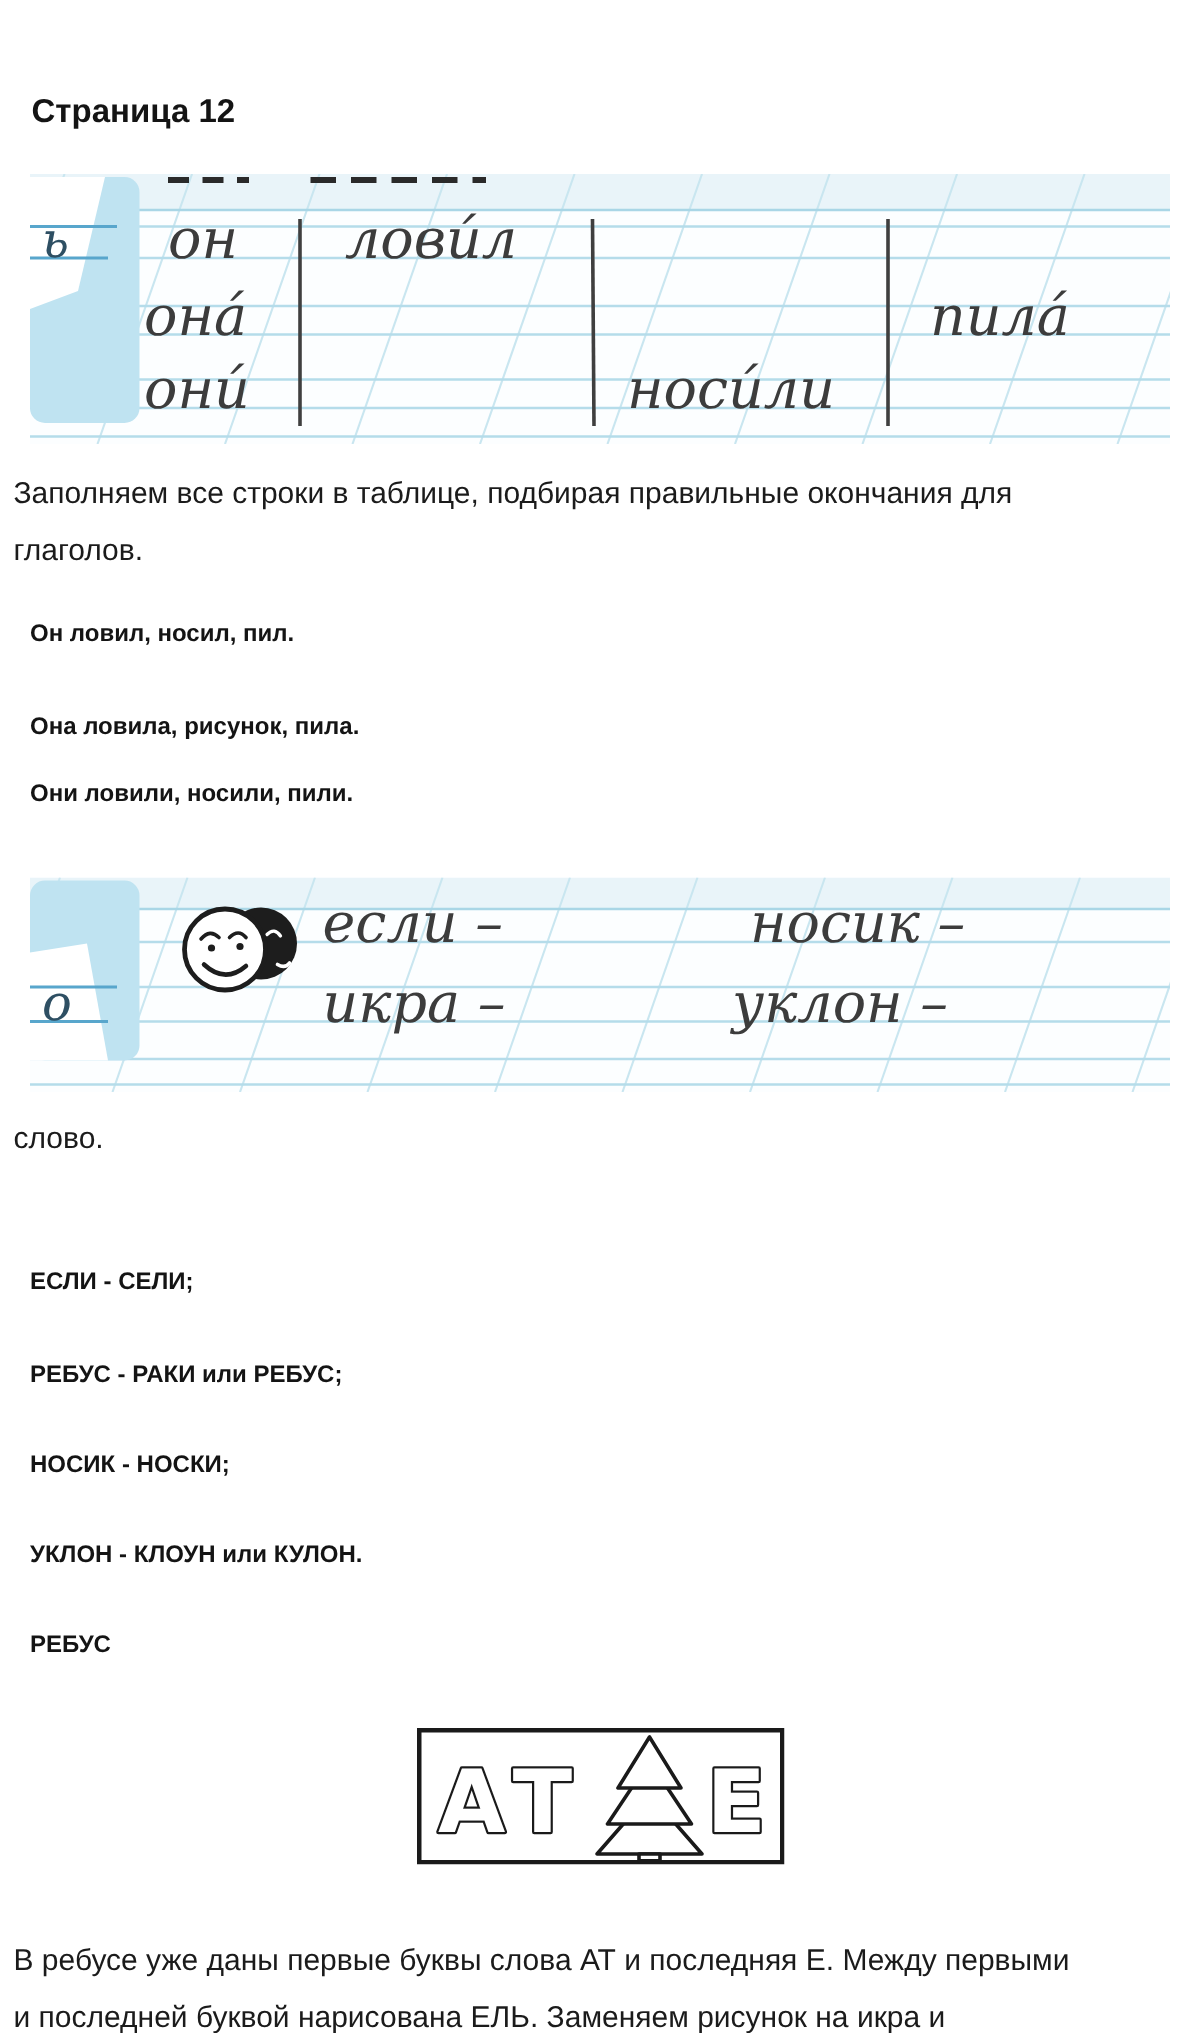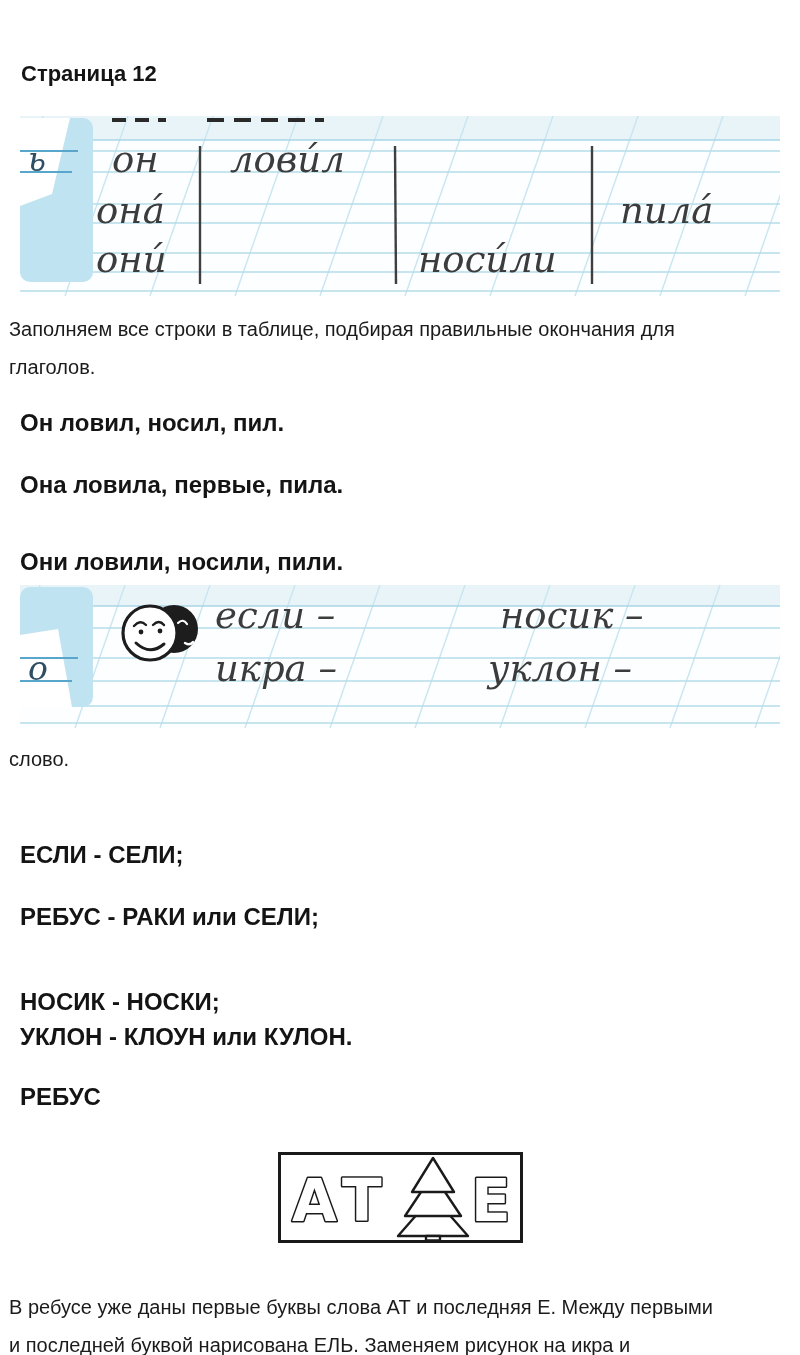--- a/index.html
+++ b/index.html
@@ -3,21 +3,21 @@
 <meta charset="utf-8">
 <style>
   html,body{margin:0;padding:0;background:#fff;}
   .page{position:relative;width:800px;height:1355px;background:#ffffff;overflow:hidden;
         font-family:"Liberation Sans",sans-serif;color:#1b1b1b;margin-top:48px;}
   .title{position:absolute;left:21px;top:13px;margin:0;font-size:22px;font-weight:700;color:#141414;}
   .wb{position:absolute;left:20px;}
   .wb1{top:68px;width:760px;height:180px;}
   .wb2{top:537px;width:760px;height:143px;}
   .para{position:absolute;left:9px;width:762px;font-size:20px;line-height:38px;color:#1b1b1b;}
-  .bline{position:absolute;left:20px;width:762px;font-size:24px;font-weight:700;line-height:24px;color:#141414;}
+  .bline{position:absolute;left:20px;width:762px;font-size:16px;font-weight:700;line-height:24px;color:#141414;}
   .bline .mid{font-weight:700;}
   .rebus{position:absolute;left:278px;top:1104px;width:245px;height:91px;}
   svg{display:block;}
   .hw{font-family:"DejaVu Serif",serif;font-style:italic;fill:#3c3c3c;}
   .hw38{font-size:37px;}
   .hw34{font-size:33px;fill:#2e4f63;}
   .bubble{font-family:"DejaVu Sans",sans-serif;font-weight:700;font-size:58px;
           fill:#ffffff;stroke:#1a1a1a;stroke-width:3;paint-order:stroke;
           stroke-linejoin:round;letter-spacing:5px;}
 </style>
@@ -80,22 +80,22 @@
       </g>
     </svg>
   </div>
 
   <div class="para" style="top:262px">
     <div>Заполняем все строки в таблице, подбирая правильные окончания для</div>
     <div>глаголов.</div>
   </div>
 
   <div class="bline" style="top:363px">Он ловил, носил, пил.</div>
-  <div class="bline" style="top:425px">Она ловила, первые, пила.</div>
-  <div class="bline" style="top:502px">Они ловили, носили, пили.</div>
+  <div class="bline" style="top:425px">Она ловила, рисунок, пила.</div>
+  <div class="bline" style="top:470px">Они ловили, носили, пили.</div>
 
   <div class="wb wb2">
     <svg width="760" height="143" viewBox="0 0 760 143">
       <rect x="0" y="0" width="760" height="143" fill="#fcfeff"></rect>
       <rect x="0" y="0" width="760" height="21" fill="#e9f4f9"></rect>
       <g stroke="#c9e6f0" stroke-width="1.4">
         <line x1="-30" y1="143" x2="20" y2="0"></line>
           <line x1="55" y1="143" x2="105" y2="0"></line>
         <line x1="140" y1="143" x2="190" y2="0"></line>
           <line x1="225" y1="143" x2="275" y2="0"></line>
@@ -142,23 +142,23 @@
   </div>
 
   <div class="para" style="top:692px">
     <div>слово.</div>
   </div>
 
   <div class="bline" style="top:795px">
     <span>ЕСЛИ - СЕЛИ;</span>
   </div>
   <div class="bline" style="top:857px">
-    <span>РЕБУС - РАКИ</span><span class="mid"> или </span><span>СЕЛИ;</span>
+    <span>РЕБУС - РАКИ</span><span class="mid"> или </span><span>РЕБУС;</span>
   </div>
-  <div class="bline" style="top:942px">
+  <div class="bline" style="top:917px">
     <span>НОСИК - НОСКИ;</span>
   </div>
   <div class="bline" style="top:977px">
     <span>УКЛОН - КЛОУН</span><span class="mid"> или </span><span>КУЛОН.</span>
   </div>
 
   <div class="bline" style="top:1037px">РЕБУС</div>
 
   <div class="rebus">
     <svg width="245" height="91" viewBox="0 0 245 91">

